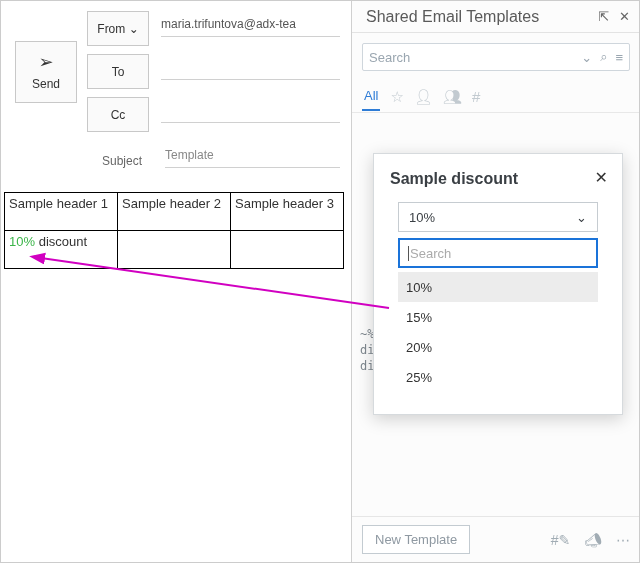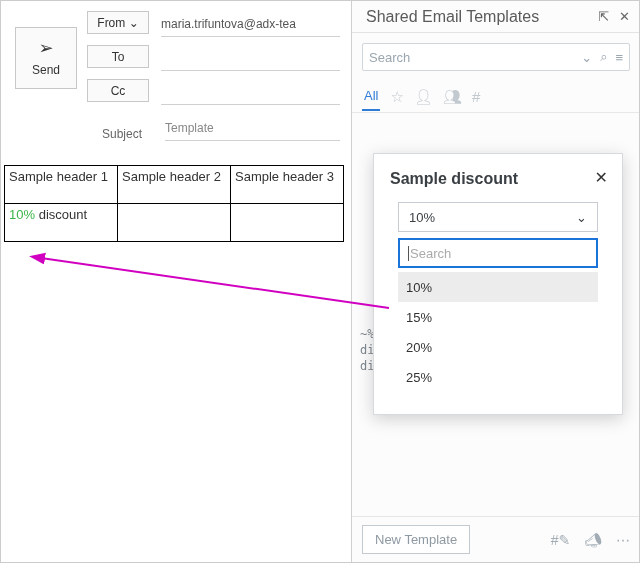--- a/index.html
+++ b/index.html
@@ -27,21 +27,21 @@
     border: 1px solid #c8c8c8;
     margin: 0 10px 0 14px;
     display: flex; flex-direction: column;
     align-items: center; justify-content: center;
     font-size: 12px; color: #333;
     background: #fafafa;
     cursor: pointer;
   }
   .send-icon { font-size: 18px; line-height: 1; margin-bottom: 6px; }
   .field-btn {
-    width: 62px; height: 23px;
+    width: 62px; height: 35px;
     border: 1px solid #c8c8c8;
     display: flex; align-items: center; justify-content: center;
     font-size: 12px; color: #333;
     background: #fafafa;
     cursor: pointer;
     margin-bottom: 8px;
   }
   .field-val {
     flex: 1; min-width: 0; height: 26px;
     border-bottom: 1px solid #d0d0d0;

